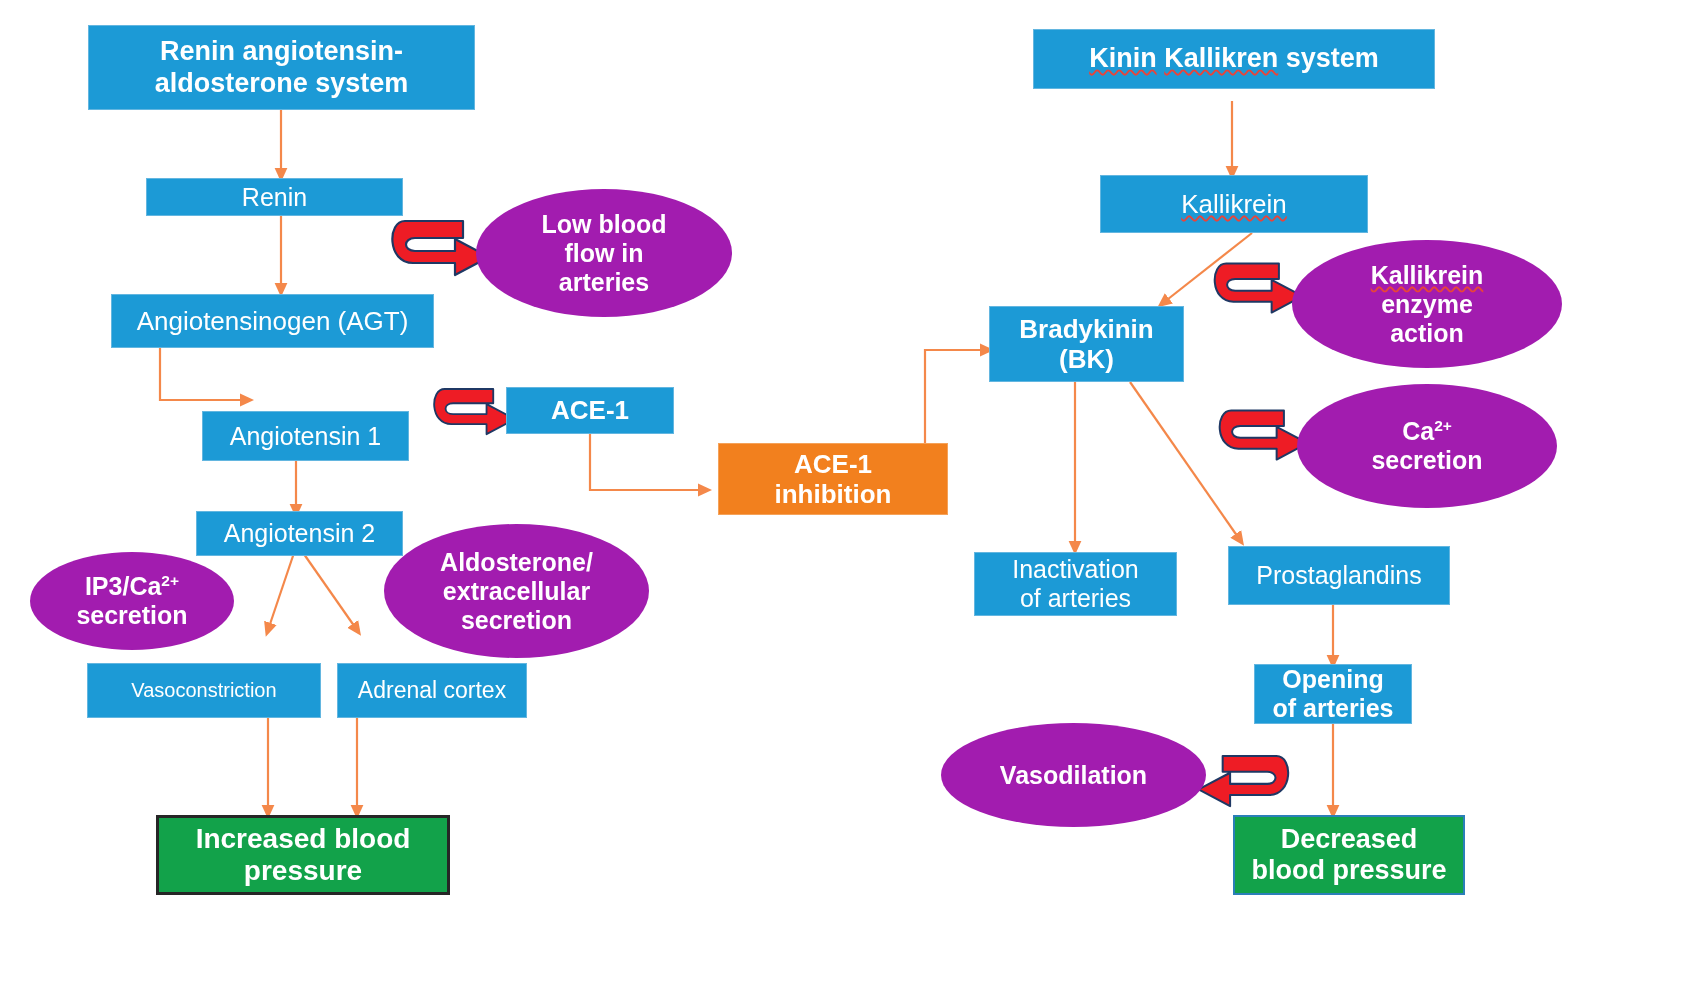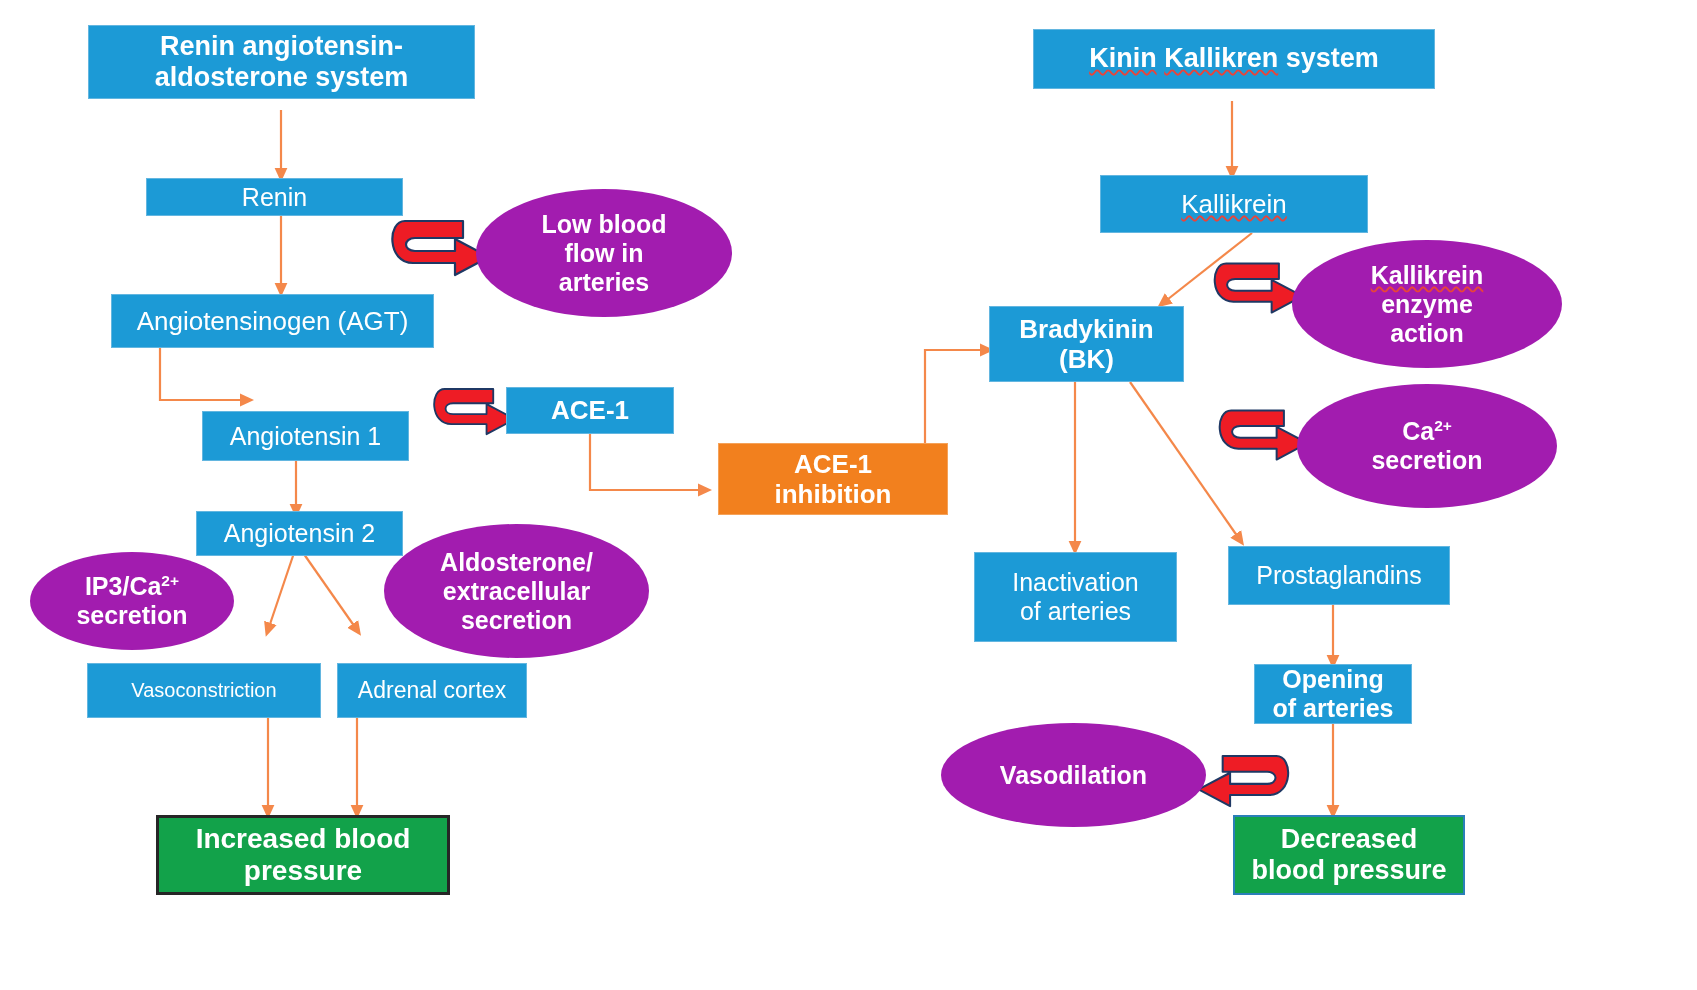--- a/index.html
+++ b/index.html
@@ -130,21 +130,21 @@
       <path d="M20,16 L78,16 L78,33 L30,33 C18,33 18,46 30,46 L70,46 L70,34 L104,52 L70,70 L70,58 L28,58 C2,58 2,16 20,16 Z" fill="#EE1C25" stroke="#1F3864" stroke-width="2.2" stroke-linejoin="round"></path>
     </svg>
   </div>
 
   <div class="curl flip" style="left:1193px; top:740px; width:102px; height:72px;">
     <svg viewBox="0 0 110 75" width="102" height="72">
       <path d="M20,16 L78,16 L78,33 L30,33 C18,33 18,46 30,46 L70,46 L70,34 L104,52 L70,70 L70,58 L28,58 C2,58 2,16 20,16 Z" fill="#EE1C25" stroke="#1F3864" stroke-width="2.2" stroke-linejoin="round"></path>
     </svg>
   </div>
 
-  <div class="node box bold" style="left:88px; top:25px; width:387px; height:74px; font-size:27px;">
+  <div class="node box bold" style="left:88px; top:25px; width:387px; height:85px; font-size:27px;">
     <div>
       <span>Renin angiotensin-</span><br>
       <span>aldosterone system</span>
     </div>
   </div>
 
   <div class="node box reg" style="left:146px; top:178px; width:257px; height:38px; font-size:25px;">
     <span>Renin</span>
   </div>
 
@@ -236,21 +236,21 @@
     </div>
   </div>
 
   <div class="node ellipse bold" style="left:1297px; top:384px; width:260px; height:124px; font-size:25px;">
     <div>
       <span>Ca</span><sup>2+</sup><br>
       <span>secretion</span>
     </div>
   </div>
 
-  <div class="node box reg" style="left:974px; top:552px; width:203px; height:90px; font-size:25px;">
+  <div class="node box reg" style="left:974px; top:552px; width:203px; height:64px; font-size:25px;">
     <div>
       <span>Inactivation</span><br>
       <span>of arteries</span>
     </div>
   </div>
 
   <div class="node box reg" style="left:1228px; top:546px; width:222px; height:59px; font-size:25px;">
     <span>Prostaglandins</span>
   </div>
 

